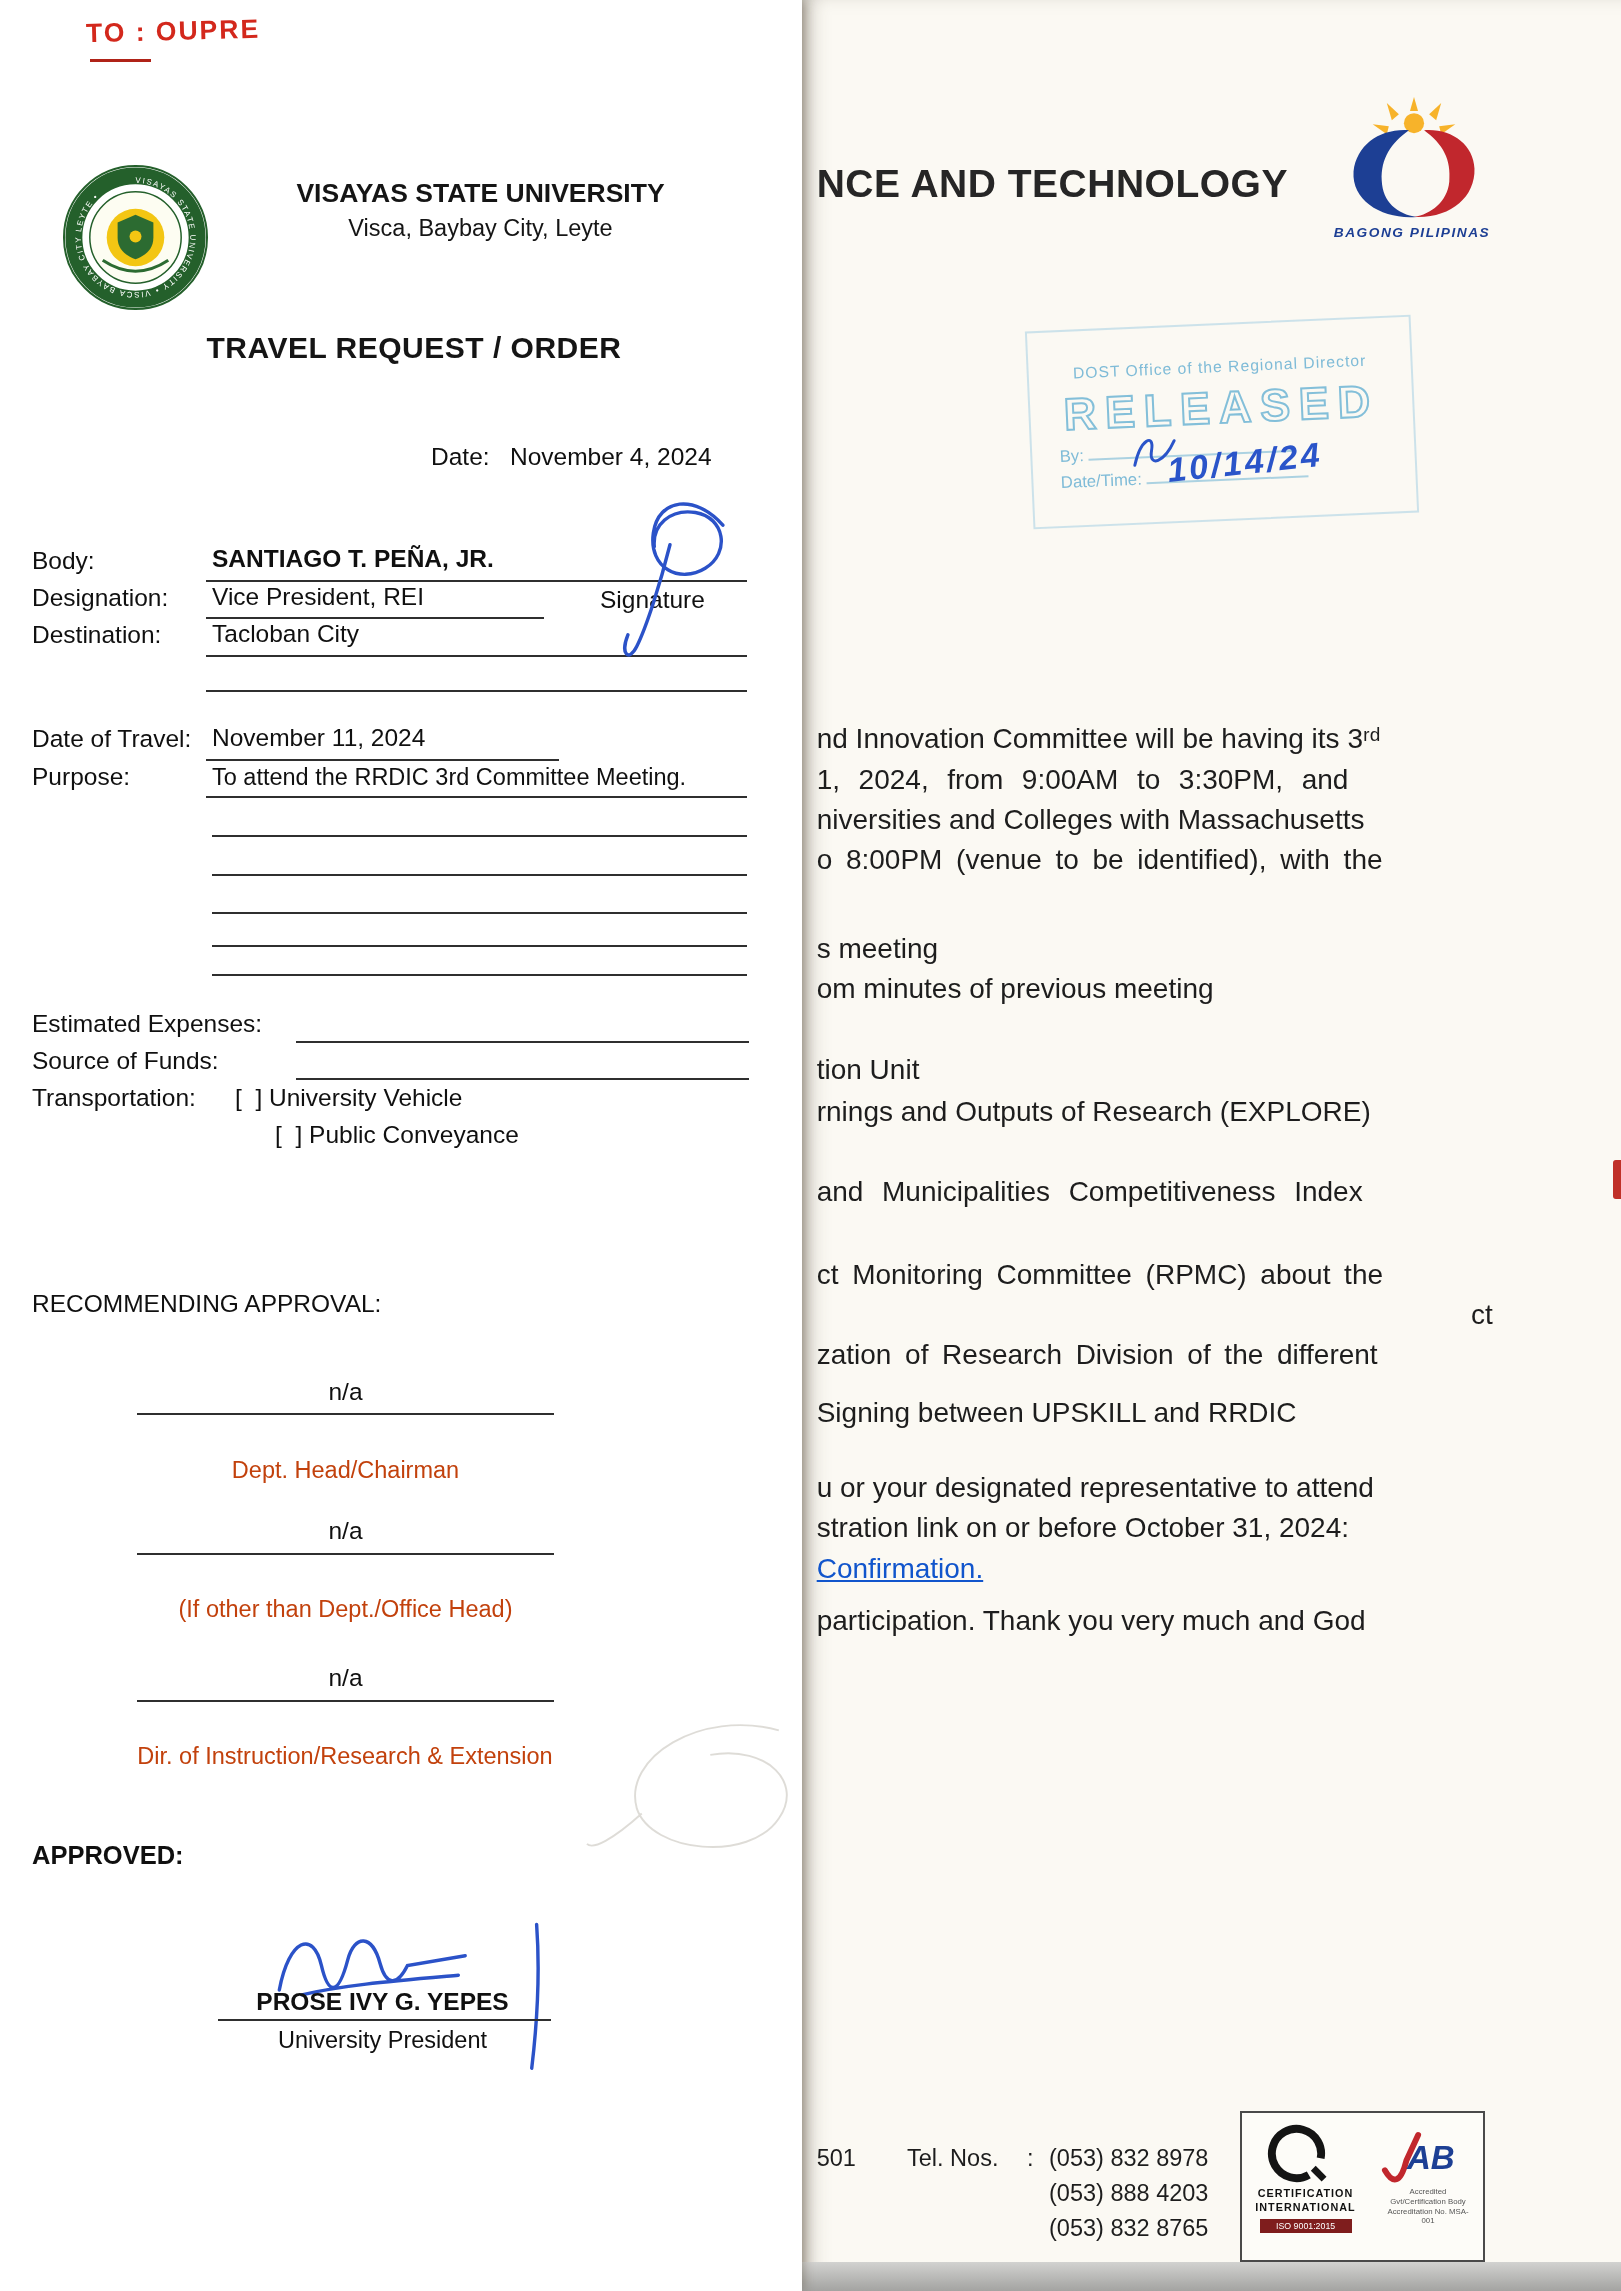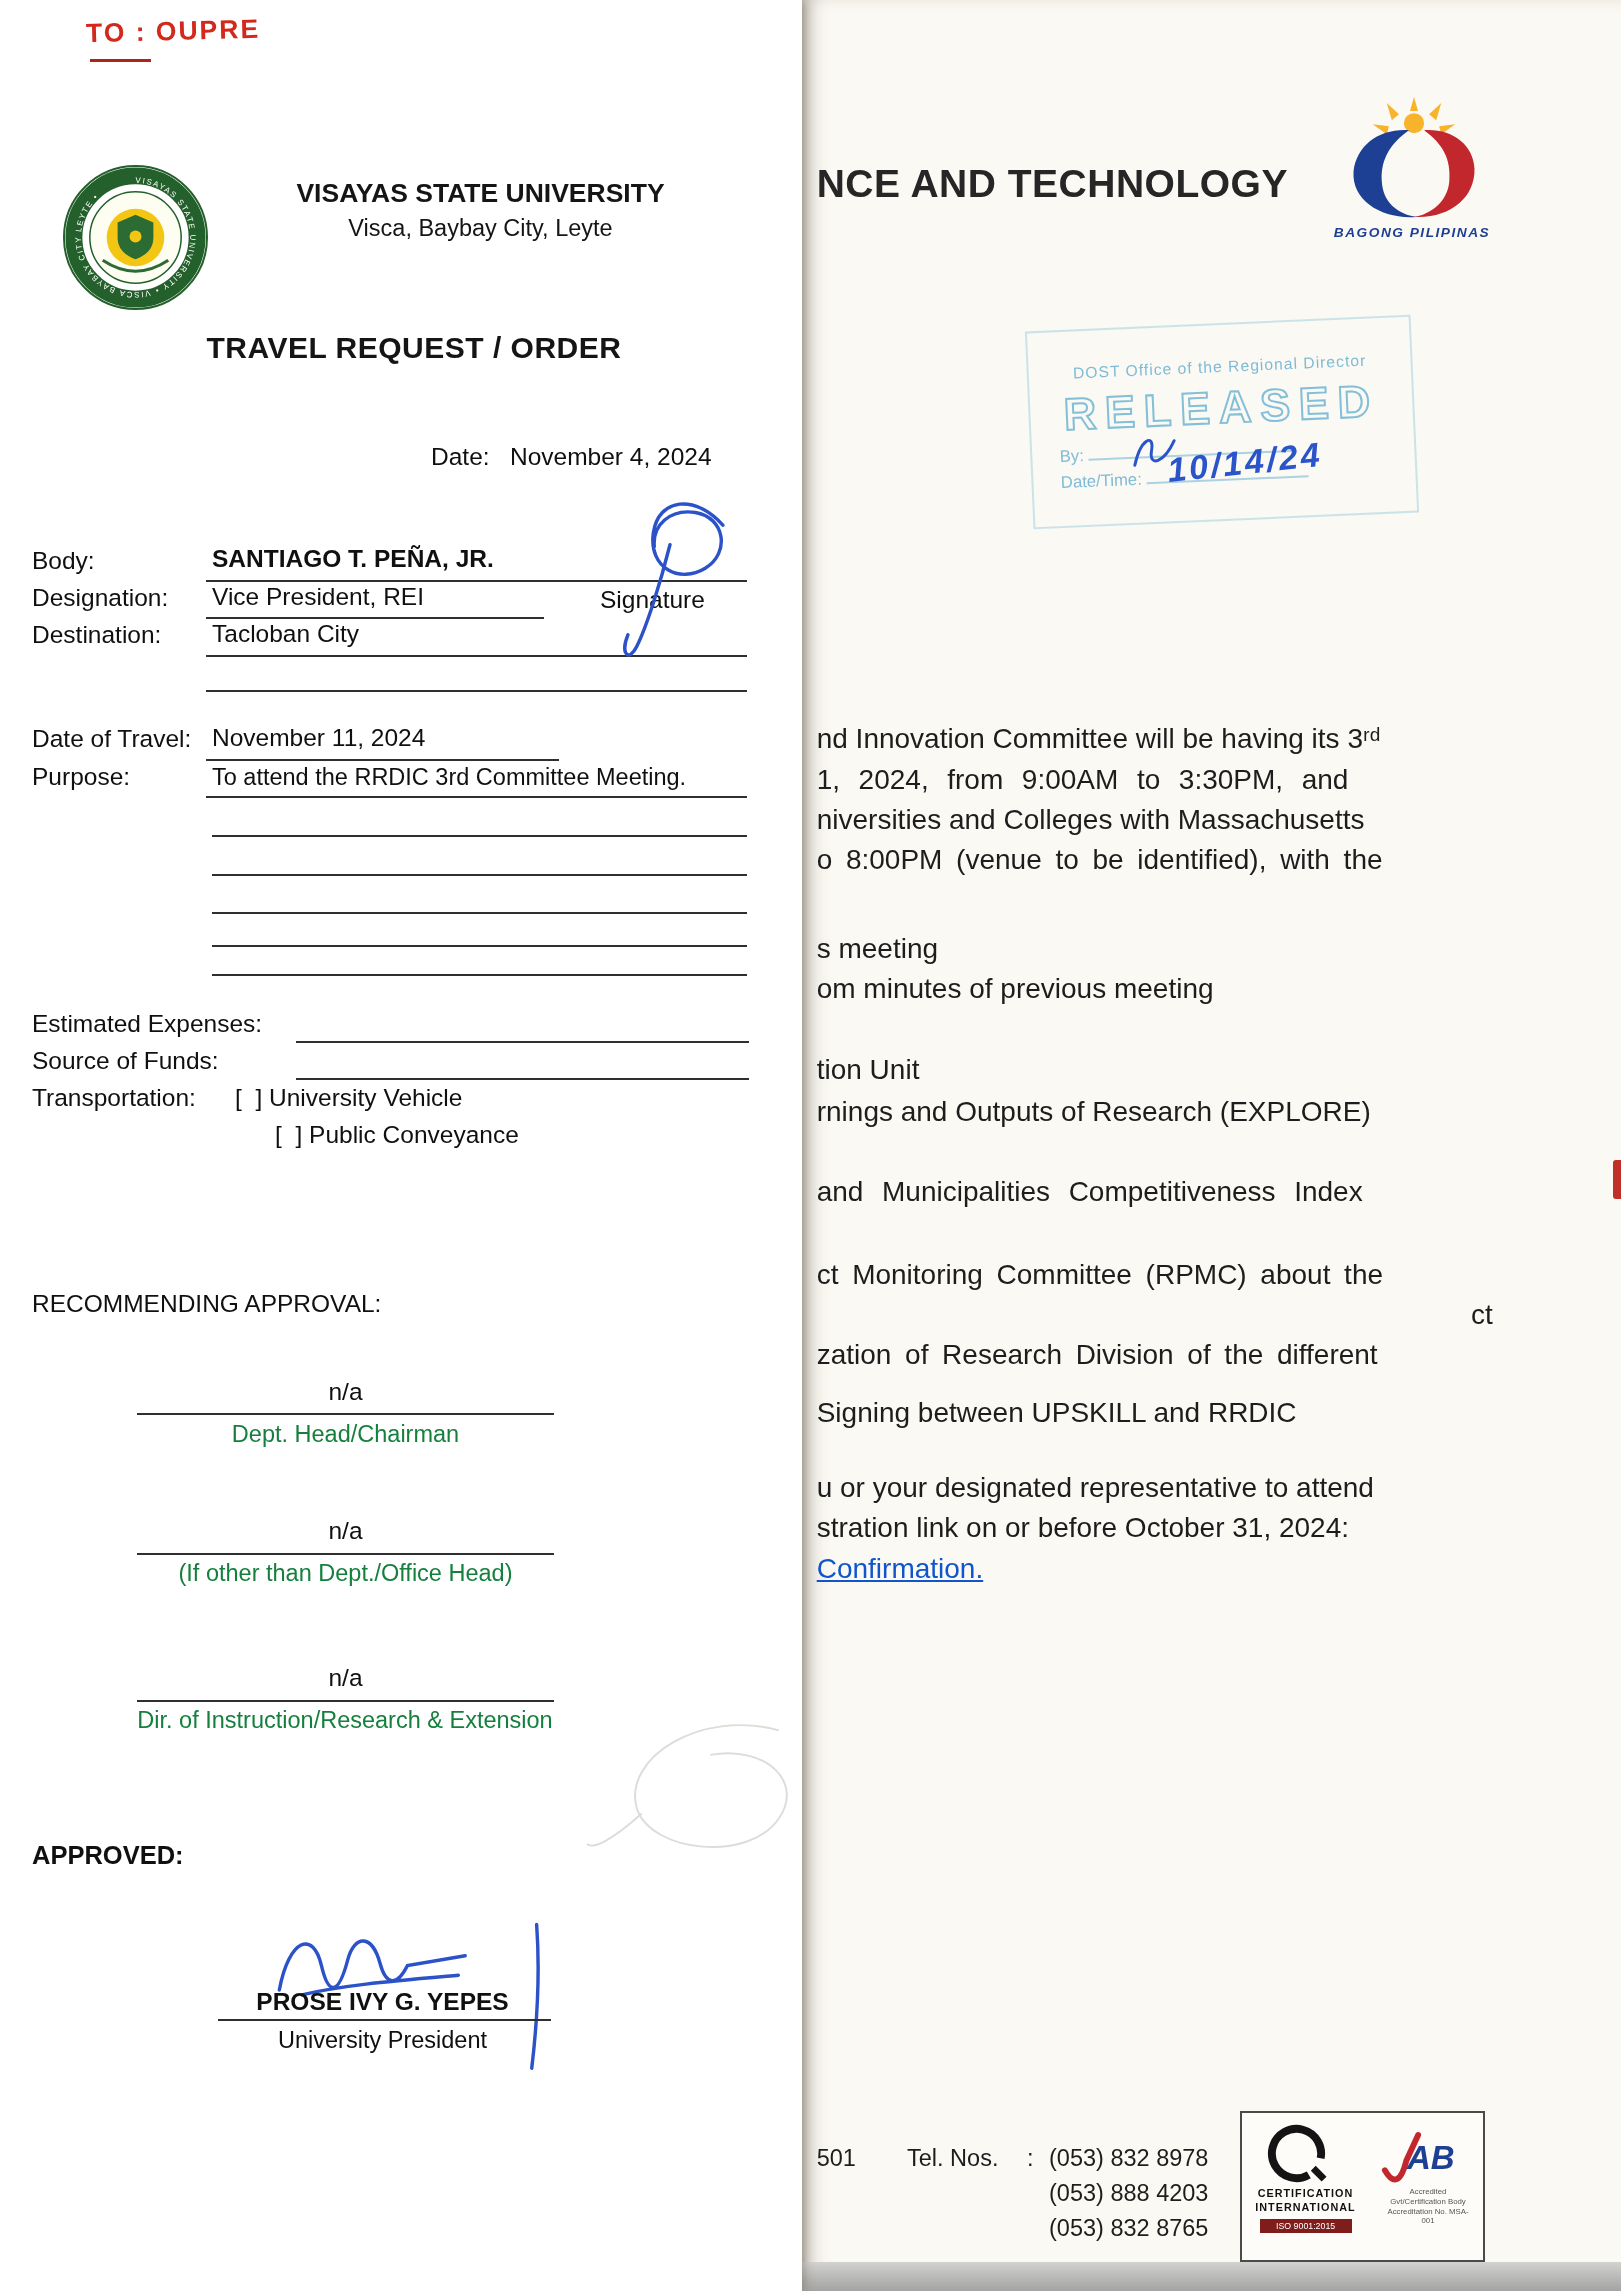--- a/index.html
+++ b/index.html
@@ -33,21 +33,21 @@
   #tr-page{left:0;top:0;width:802px;height:2292px;background:#ffffff;
            box-shadow:3.9px 0 9.8px -2px rgba(80,70,50,.4);}
   .lbl{font-size:24.5px;color:#101010;white-space:nowrap;}
   .val{font-size:24.5px;color:#101010;white-space:nowrap;}
   .bold{font-weight:bold;}
   .uline{border-bottom:2px solid #2f2f2f;height:0;}
   .center{text-align:center;}
   .pre{white-space:pre;}
   #routing-note{left:86px;top:15.7px;font-size:26.5px;font-weight:bold;color:#d3281c;
                 transform:rotate(-1.5deg);letter-spacing:2px;}
-  .sig-caption{font-size:23.5px;color:#15803d;}
+  .sig-caption{font-size:23.5px;color:#c2410c;margin-top:36px;}
 </style>
 </head>
 <body>
 
 <div id="canvas">
 
   <div id="dost-page" class="abs">
 
     <div class="abs" style="left:14.7px;top:162px;font-size:39px;font-weight:bold;letter-spacing:0.5px;color:#262626;white-space:nowrap;">NCE AND TECHNOLOGY</div>
 
@@ -89,20 +89,21 @@
     <div class="abs body-line" style="top:1096px;">rnings and Outputs of Research (EXPLORE)</div>
     <div class="abs body-line" style="top:1054px;">tion Unit</div>
     <div class="abs body-line ws2" style="top:1176px;">and Municipalities Competitiveness Index</div>
     <div class="abs body-line ws1" style="top:1259px;">ct Monitoring Committee (RPMC) about the</div>
     <div class="abs body-line" style="top:1299px;text-align:right;">ct</div>
     <div class="abs body-line ws1" style="top:1339px;">zation of Research Division of the different</div>
     <div class="abs body-line" style="top:1397px;">Signing between UPSKILL and RRDIC</div>
     <div class="abs body-line" style="top:1472px;">u or your designated representative to attend</div>
     <div class="abs body-line" style="top:1512px;">stration link on or before October 31, 2024:</div>
     <div class="abs body-line link" style="top:1553px;">Confirmation.</div>
+    <div class="abs body-line" style="top:1605px;">participation. Thank you very much and God</div>
 
     <div class="abs" style="left:811px;top:1160px;width:9.8px;height:39px;background:#c03028;border-radius:2.9px;"></div>
 
     <div class="abs foot-txt" style="left:14.7px;top:2145px;">501</div>
     <div class="abs foot-txt" style="left:105px;top:2145px;">Tel. Nos.</div>
     <div class="abs foot-txt" style="left:225px;top:2145px;">:</div>
     <div class="abs foot-txt" style="left:247px;top:2145px;">(053) 832 8978</div>
     <div class="abs foot-txt" style="left:247px;top:2180px;">(053) 888 4203</div>
     <div class="abs foot-txt" style="left:247px;top:2215px;">(053) 832 8765</div>
 

